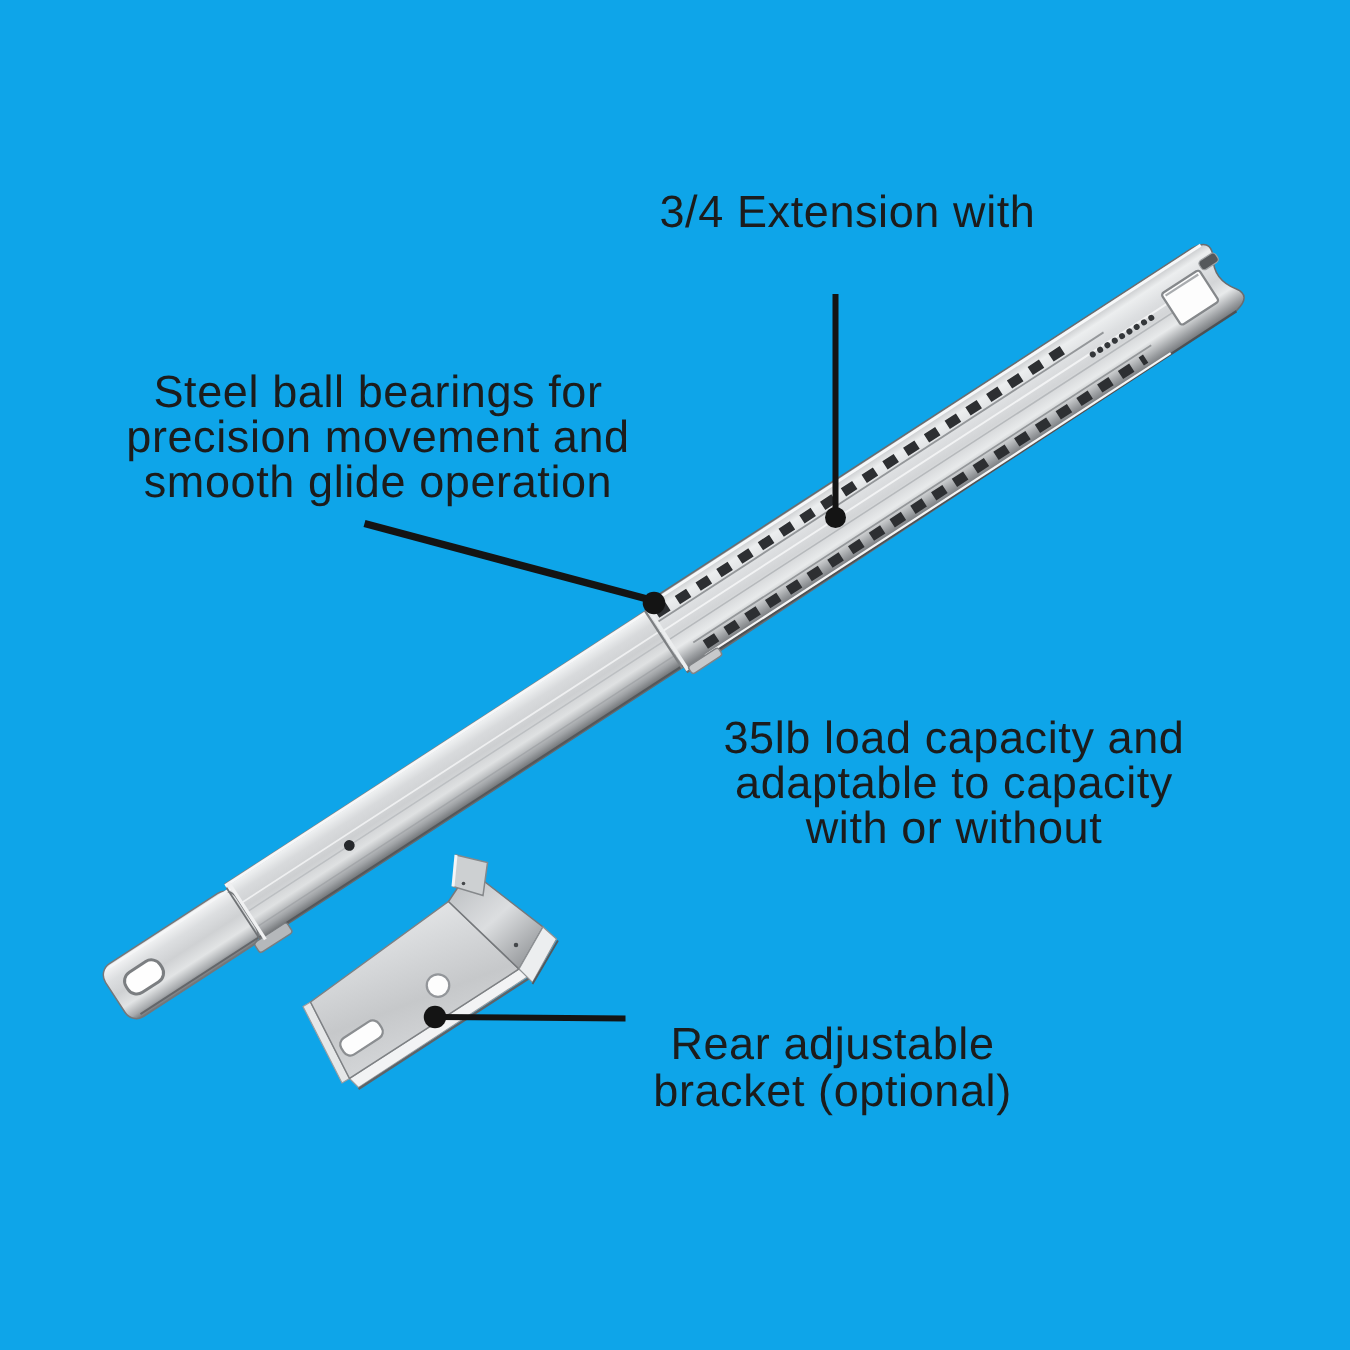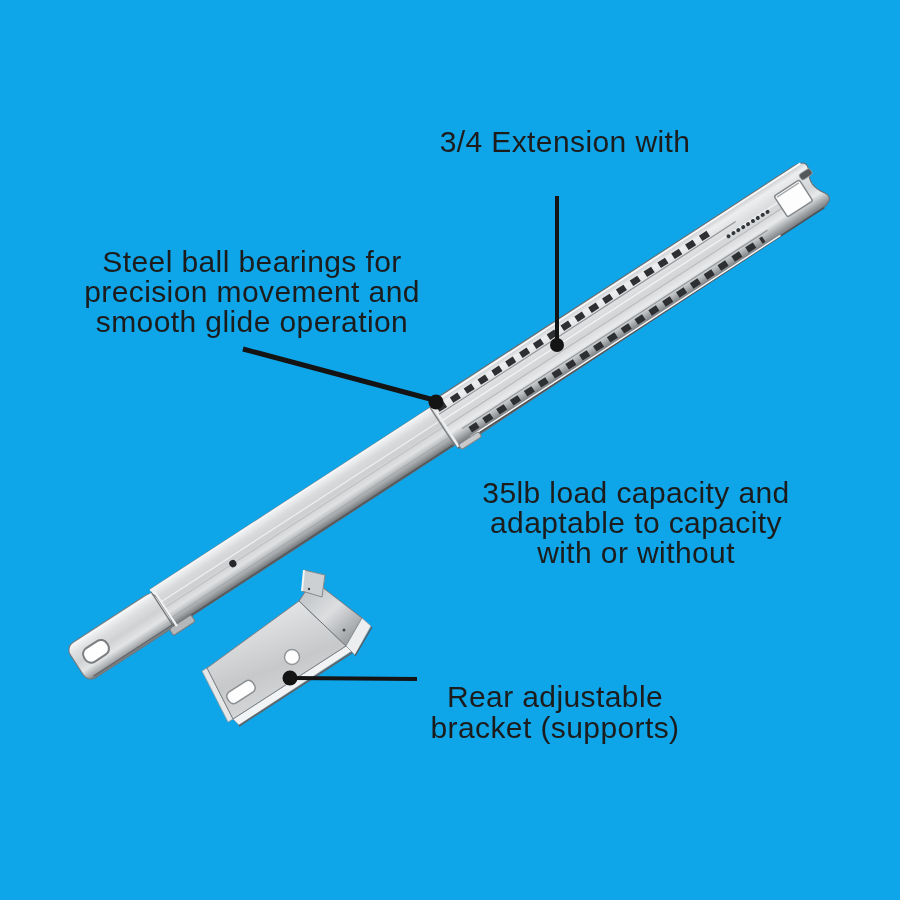--- a/index.html
+++ b/index.html
@@ -178,16 +178,16 @@
   </div>
 
   <div class="annotation" style="left:456px;top:478px;width:360px;text-align:center;">
     <div class="line">35lb load capacity and</div>
     <div class="line">adaptable to capacity</div>
     <div class="line">with or without</div>
   </div>
 
   <div class="annotation" style="left:395px;top:681px;width:320px;line-height:31px;">
     <div class="line">Rear adjustable</div>
-    <div class="line">bracket (supports)</div>
+    <div class="line">bracket (optional)</div>
   </div>
 
 </div>
 
 </body></html>

